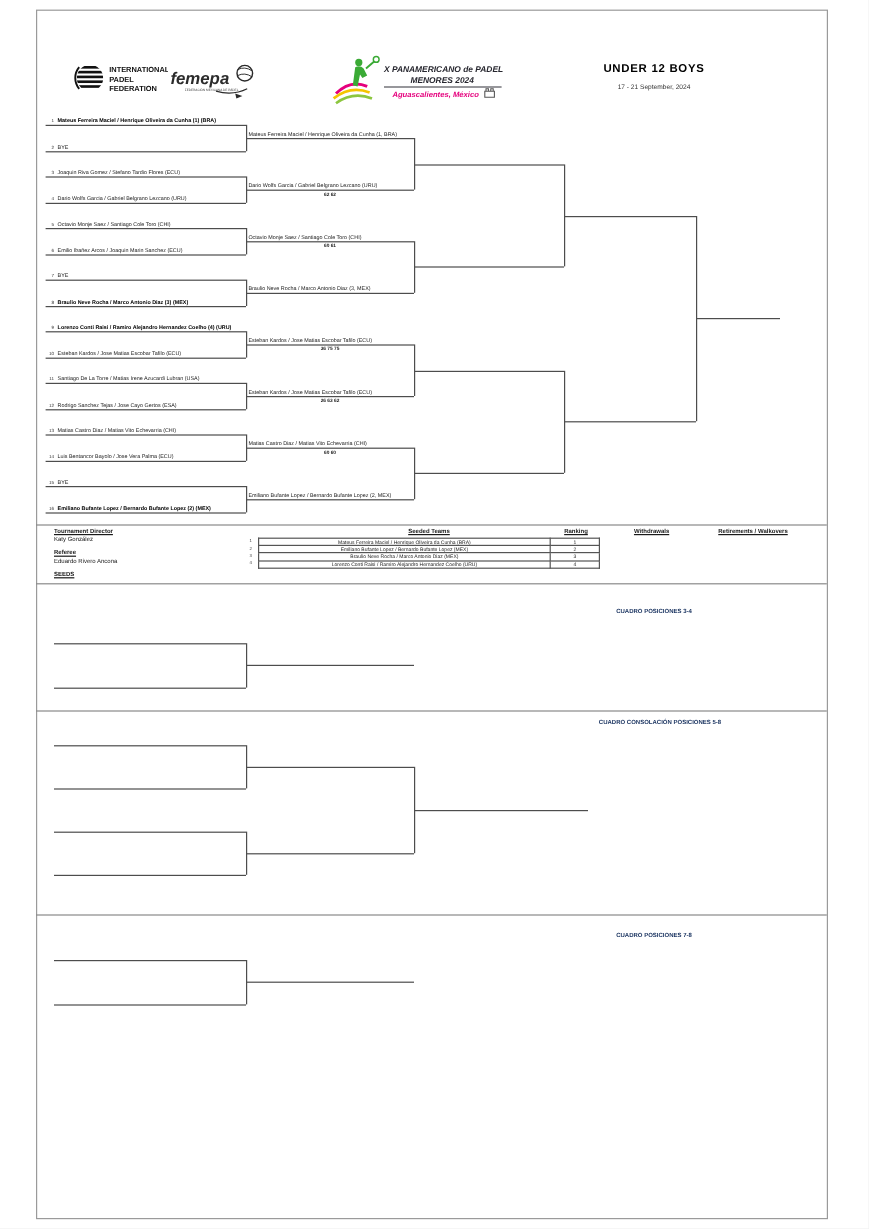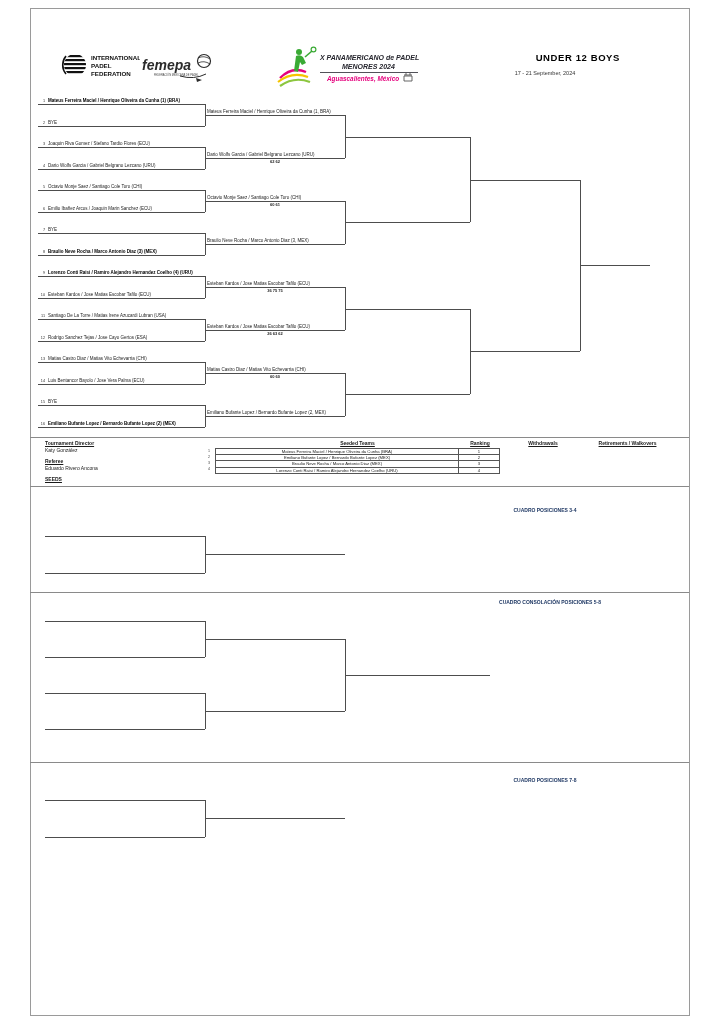--- a/index.html
+++ b/index.html
@@ -15,21 +15,21 @@
   .score{position:absolute;font-size:4px;font-weight:bold;text-align:center;color:#222;}
   .lbl{position:absolute;font-size:5px;line-height:7px;white-space:nowrap;}
   .u{font-weight:bold;text-decoration:underline;}
   .center{text-align:center;}
   .blue{color:#1f3864;font-weight:bold;}
   table.seeded{position:absolute;left:215px;top:448px;width:285px;border-collapse:collapse;}
   table.seeded td{border:0.5px solid #555;font-size:4.2px;line-height:5.2px;height:5.2px;
        text-align:center;padding:0;white-space:nowrap;overflow:hidden;color:#222;}
   td.rankcol{width:40px;}
   .idx{position:absolute;font-size:3.6px;color:#444;width:5px;text-align:right;}
-  .cat-title{position:absolute;left:470px;top:52px;width:150px;text-align:right;
+  .cat-title{position:absolute;left:470px;top:52px;width:150px;text-align:center;
        font-size:9.5px;font-weight:bold;letter-spacing:0.6px;color:#000;}
   .cat-dates{position:absolute;left:470px;top:70px;width:150px;text-align:center;
        font-size:5.5px;color:#333;}
   svg text{font-family:"Liberation Sans",sans-serif;}
 </style>
 </head>
 <body>
 
 <div class="page">
   <div class="border-rect"></div>

